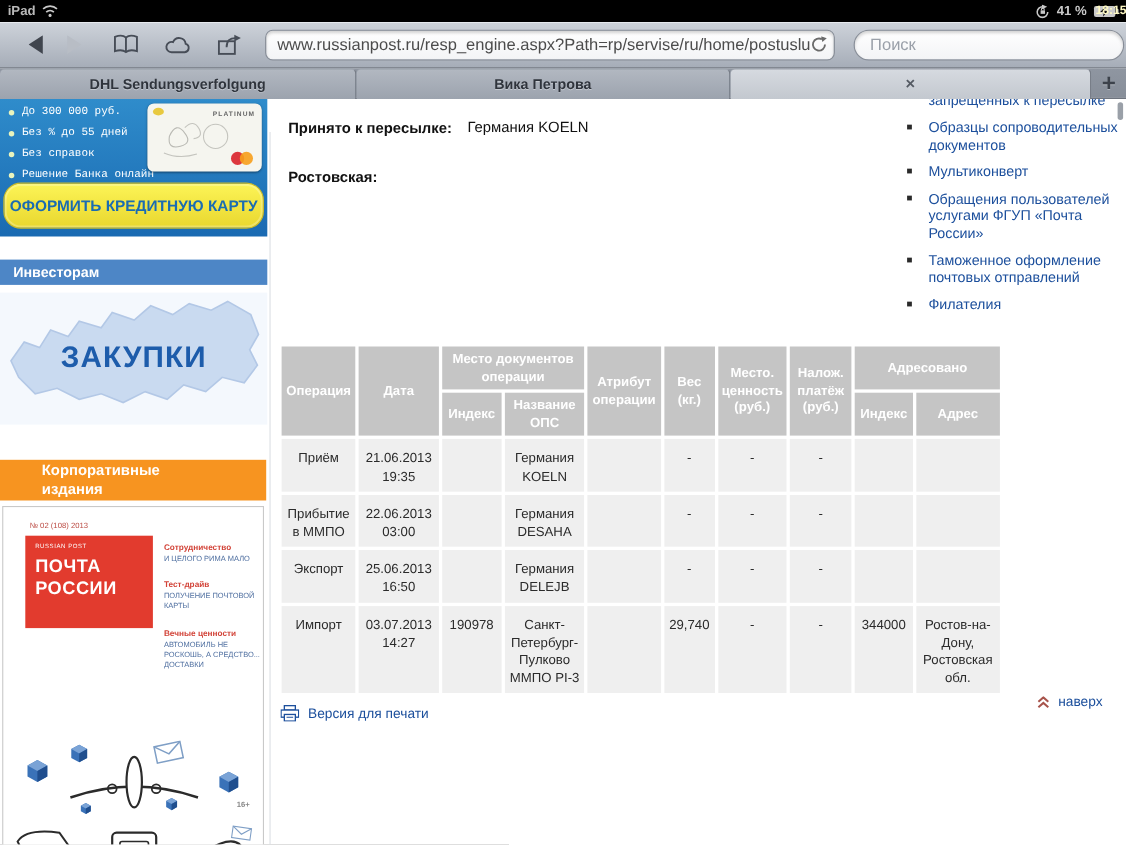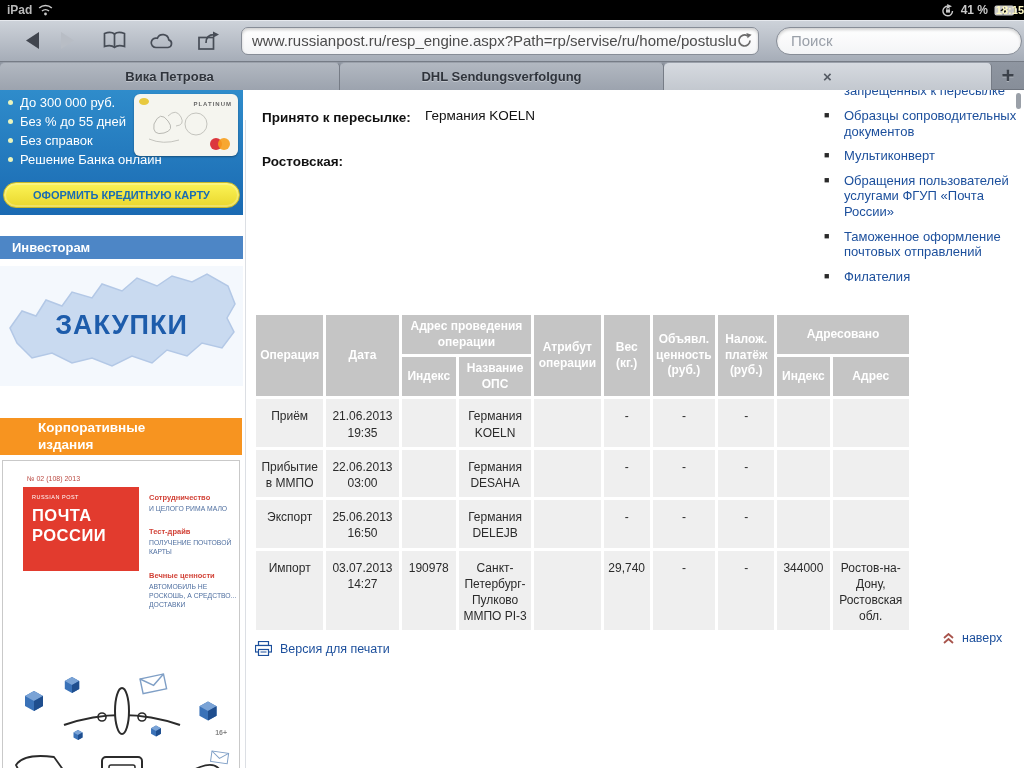--- a/index.html
+++ b/index.html
@@ -49,32 +49,32 @@
     font-size:22px; font-weight:bold; cursor:pointer; text-shadow:0 1px 0 rgba(255,255,255,.3); }
 
   
   .content { position:absolute; left:0; top:90px; width:1024px; height:678px; background:#fff; overflow:hidden; }
   .v-divider { position:absolute; left:245px; top:30px; bottom:0; width:1px; background:#dcdfe4; }
 
   
   .ad-credit { position:absolute; left:0; top:0; width:243px; height:125px;
     background:linear-gradient(#2f8ccb,#1a6ab2); overflow:hidden; }
   .ad-bullets { list-style:none; padding:3px 0 0 8px; }
-  .ad-bullets li { display:flex; align-items:center; gap:7px; color:#fff; font-size:13px; line-height:19px; }
+  .ad-bullets li { display:flex; align-items:center; gap:7px; color:#fff; font-size:10px; line-height:19px;font-family:Liberation Mono, monospace; }
   .ad-dot { width:5px; height:5px; border-radius:50%; background:#e9f4bd; flex:0 0 auto; }
   .ad-card { position:absolute; right:5px; top:4px; width:104px; height:62px; background:#f5f5ef;
     border-radius:6px; box-shadow:0 1px 2px rgba(0,0,0,.35); }
   .card-brand { position:absolute; right:6px; top:7px; font-size:6px; font-weight:bold; color:#666; letter-spacing:1px; }
   .card-logo { position:absolute; left:5px; top:4px; width:10px; height:7px; border-radius:50%; background:#e8c93f; }
   .mc { position:absolute; bottom:6px; border-radius:50%; width:12px; height:12px; opacity:.9; }
   .mc-red { right:16px; background:#d9222a; }
   .mc-org { right:8px;  background:#f79e1b; }
-  .ad-button { position:absolute; left:3px; right:3px; bottom:7px; height:26px; border-radius:16px;
+  .ad-button { position:absolute; left:3px; right:3px; bottom:7px; height:42px; border-radius:16px;
     background:linear-gradient(#fcf457,#e9d72e); border:1px solid #c9b929;
-    box-shadow:0 0 0 2px rgba(255,255,255,.25) inset; color:#1a6cb2; font-weight:bold; font-size:11px;
+    box-shadow:0 0 0 2px rgba(255,255,255,.25) inset; color:#1a6cb2; font-weight:bold; font-size:14px;
     display:flex; align-items:center; justify-content:center; cursor:pointer; white-space:nowrap;
     font-family:"Liberation Sans","DejaVu Sans",sans-serif; }
 
   
   .investors { position:absolute; left:0; top:146px; width:243px; height:23px; background:#4d86c6;
     color:#fff; font-size:13px; font-weight:bold; line-height:23px; padding-left:12px; cursor:pointer; }
 
   
   .zakupki { position:absolute; left:0; top:176px; width:243px; height:120px; background:#f4f8fd; cursor:pointer; }
   .zakupki svg { position:absolute; left:0; top:0; }
@@ -198,25 +198,25 @@
         <path d="M13 7.5 A5.5 5.5 0 1 1 10.2 2.7" fill="none" stroke="#6b6b6b" stroke-width="1.7"></path>
         <polygon points="9.4,0 14.6,1.7 10.6,5.2" fill="#6b6b6b"></polygon>
       </svg>
     </div>
     <div class="search-field">
       <span class="search-ph">Поиск</span>
     </div>
   </div>
 
   <div class="tabbar">
+    <div class="tab tab-2">
+      <span class="tab-label">DHL Sendungsverfolgung</span>
+    </div>
     <div class="tab tab-1">
       <span class="tab-label">Вика Петрова</span>
-    </div>
-    <div class="tab tab-2">
-      <span class="tab-label">DHL Sendungsverfolgung</span>
     </div>
     <div class="tab tab-3">
       <span class="tab-close">×</span>
     </div>
     <div class="newtab">+</div>
   </div>
 
   <div class="content">
     <div class="v-divider"></div>
     <div class="scroll-thumb"></div>
@@ -397,24 +397,24 @@
           <col style="width:46px">
           <col style="width:62px">
           <col style="width:56px">
         <col style="width:52px">
           <col style="width:76px">
       </colgroup>
       <thead>
         <tr>
           <th rowspan="2">Операция</th>
           <th rowspan="2">Дата</th>
-          <th colspan="2">Адрес проведения операции</th>
+          <th colspan="2">Место документов операции</th>
           <th rowspan="2">Атрибут операции</th>
           <th rowspan="2">Вес (кг.)</th>
-          <th rowspan="2">Объявл. ценность (руб.)</th>
+          <th rowspan="2">Место. ценность (руб.)</th>
           <th rowspan="2">Налож. платёж (руб.)</th>
           <th colspan="2">Адресовано</th>
         </tr>
         <tr>
           <th>Индекс</th>
           <th>Название ОПС</th>
           <th>Индекс</th>
           <th>Адрес</th>
         </tr>
       </thead>

